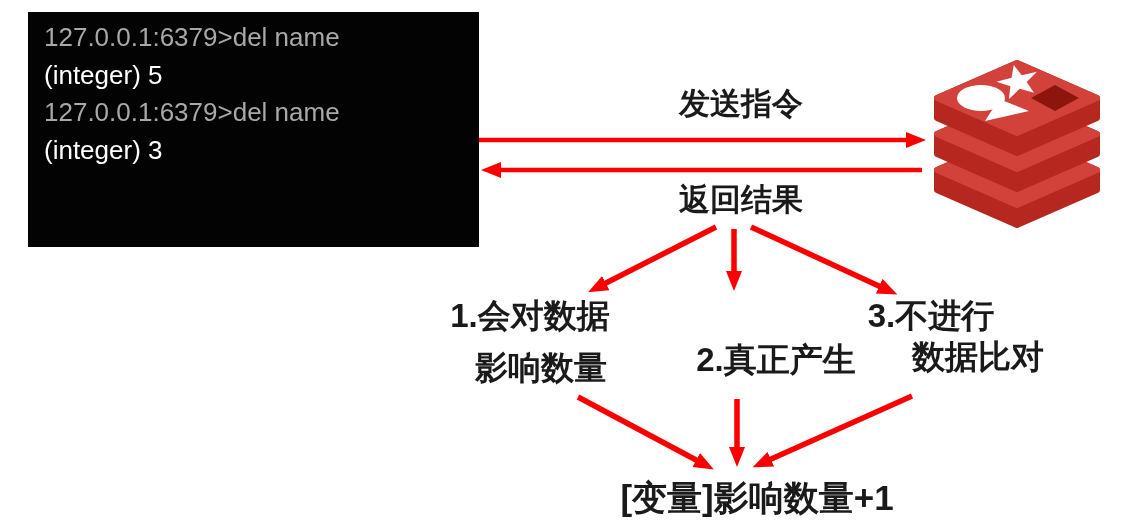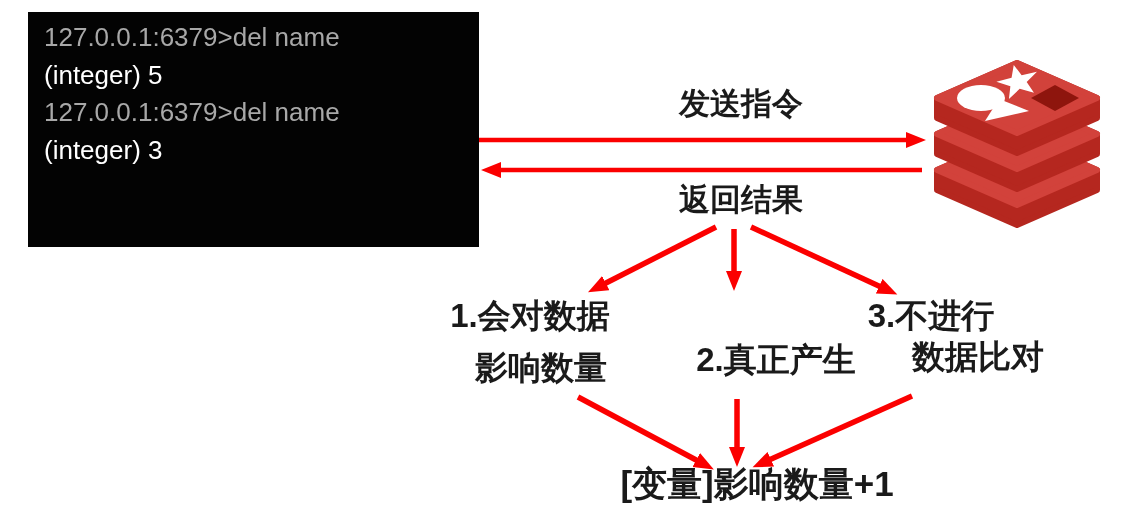--- a/index.html
+++ b/index.html
@@ -63,21 +63,21 @@
   .lbl-reason{font-size:33px;}
   .lbl-result{font-size:35px;}
   .lbl-send{left:741px;top:90px;}
   .lbl-return{left:741px;top:186px;}
   .r1l1{left:530px;top:299px;}
   .r2l1{left:776px;top:299px;margin-top:44px;}
   .r3l1{left:931px;top:299px;}
   .r1l2{left:541px;top:351px;}
   .r2l2{left:751px;top:351px;}
   .r3l2{left:957px;top:340px;margin-left:21px;}
-  .lbl-final{left:757px;top:466px;}
+  .lbl-final{left:757px;top:480px;}
   .watermark{
     position:absolute;left:1046px;top:493px;
     transform:translateX(-50%);
     color:var(--watermark);
     font-size:18px;
     font-weight:400;
     white-space:nowrap;
   }
 </style>
 </head>

